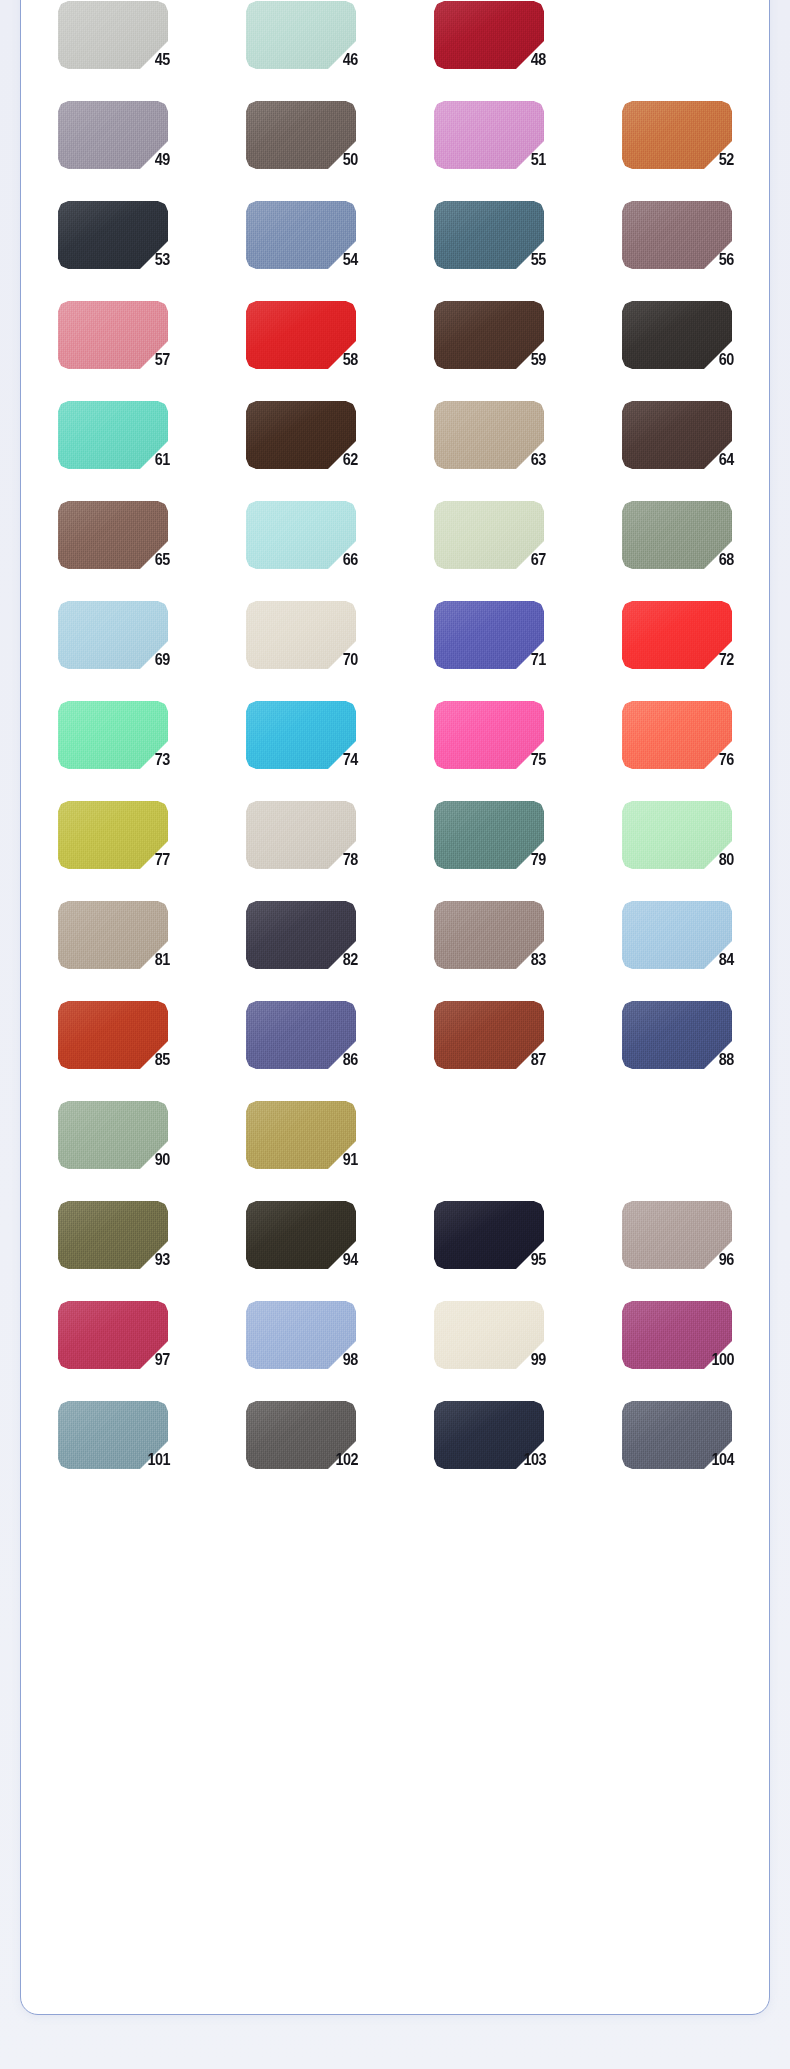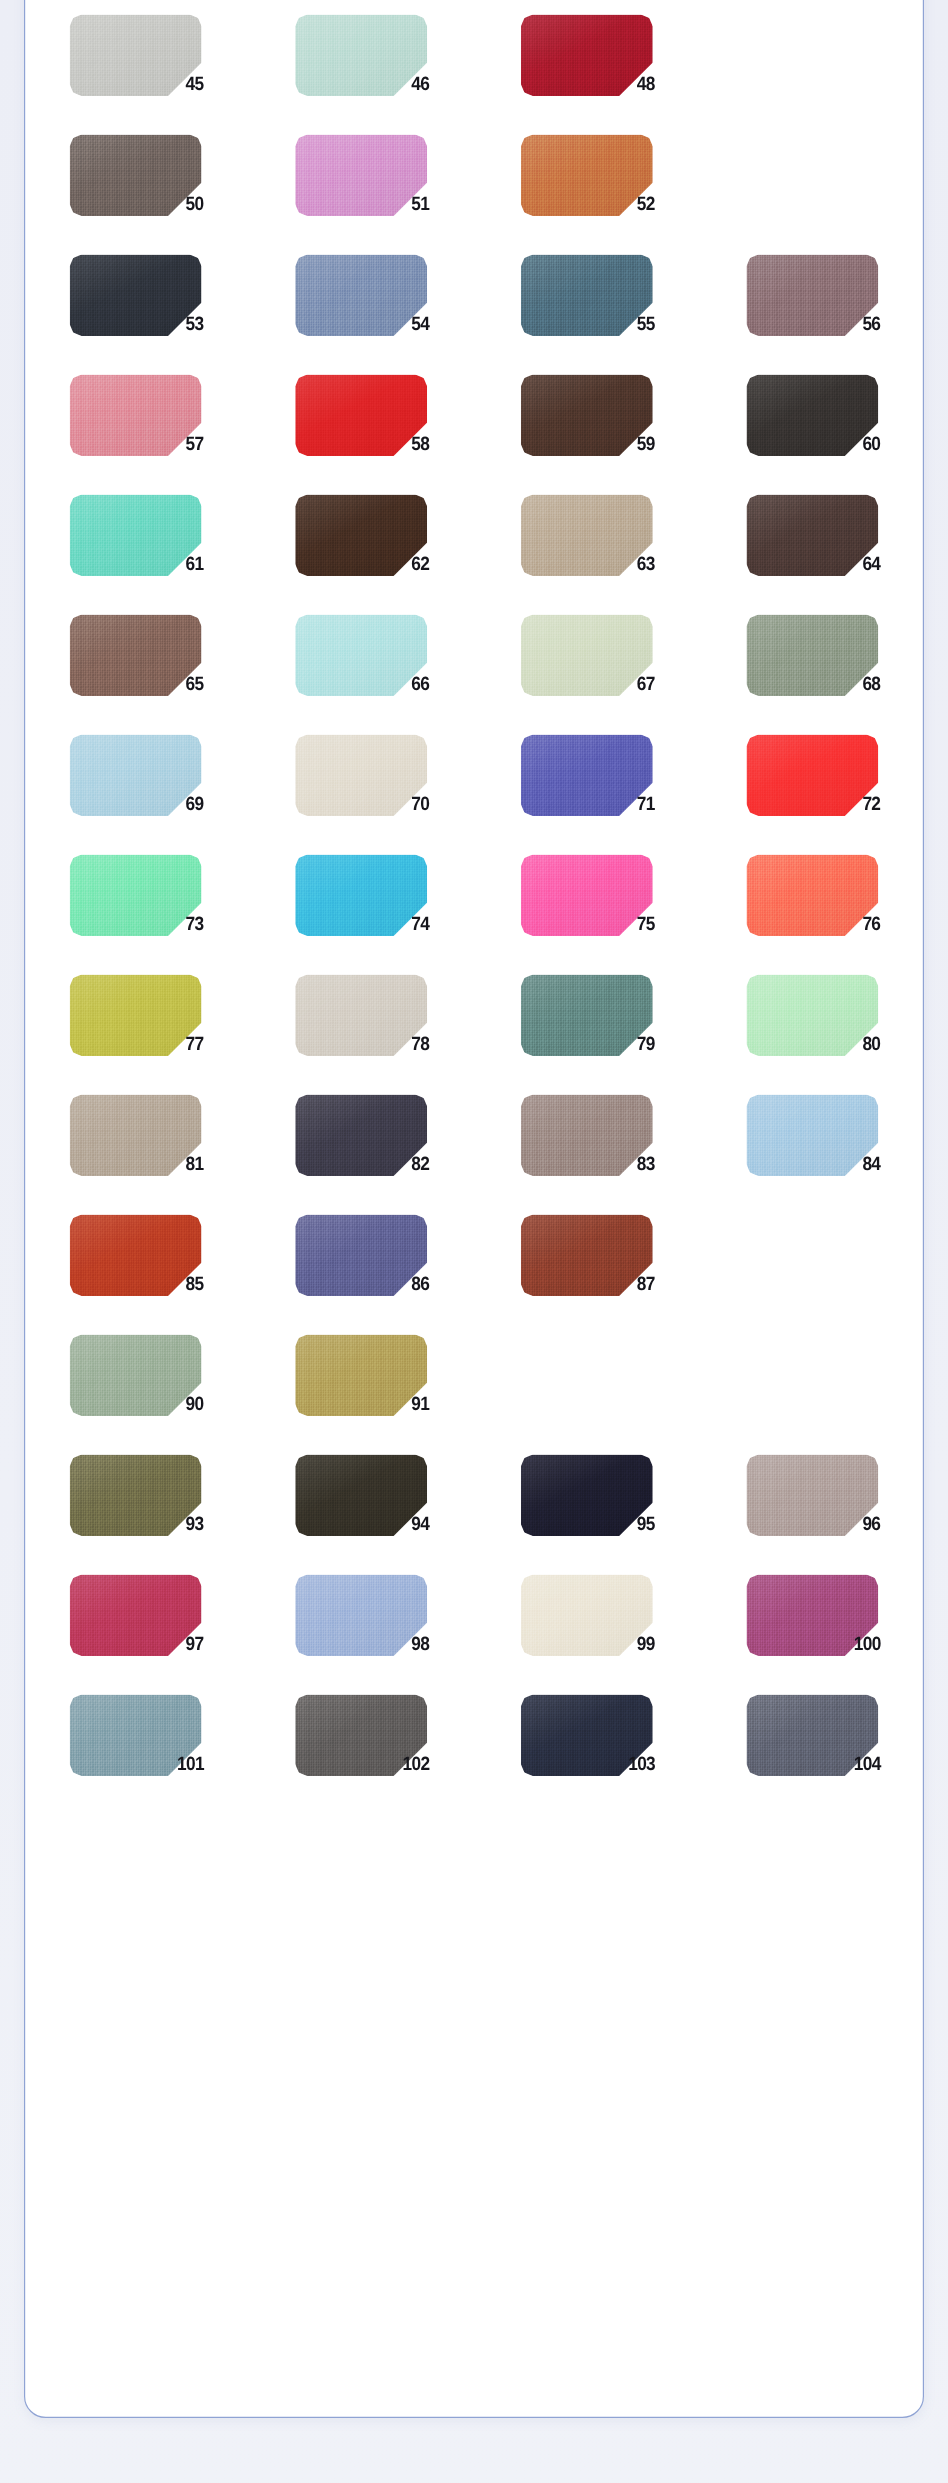--- a/index.html
+++ b/index.html
@@ -27,21 +27,21 @@
     border: 1px solid #8fa3d4;
     border-radius: 18px;
     box-sizing: border-box;
     box-shadow: 0 2px 10px rgba(120,140,190,0.10);
   }
 
   
   #grid {
     position: absolute;
     left: 58px;
-    top: 12px;
+    top: 1px;
     width: 676px;
   }
   .row {
     display: flex;
     height: 100px;
   }
   .cell {
     width: 110px;
     margin-right: 78px;
     position: relative;
@@ -138,20 +138,24 @@
           <div class="swatch" style="background-color: rgb(188, 220, 211);"></div>
           <div class="num">46</div>
         </div>
         <div class="cell">
           <div class="swatch" style="background-color: rgb(168, 21, 40);"></div>
           <div class="num">48</div>
         </div>
       </div>
       <div class="row">
         <div class="cell">
+          <div class="swatch" style="background-color: rgb(156, 150, 165);"></div>
+          <div class="num">49</div>
+        </div>
+        <div class="cell">
           <div class="swatch" style="background-color: rgb(109, 97, 92);"></div>
           <div class="num">50</div>
         </div>
         <div class="cell">
           <div class="swatch" style="background-color: rgb(214, 148, 206);"></div>
           <div class="num">51</div>
         </div>
         <div class="cell">
           <div class="swatch" style="background-color: rgb(201, 113, 63);"></div>
           <div class="num">52</div>
@@ -307,20 +311,24 @@
           <div class="num">85</div>
         </div>
         <div class="cell">
           <div class="swatch" style="background-color: rgb(93, 95, 147);"></div>
           <div class="num">86</div>
         </div>
         <div class="cell">
           <div class="swatch" style="background-color: rgb(140, 60, 42);"></div>
           <div class="num">87</div>
         </div>
+        <div class="cell">
+          <div class="swatch" style="background-color: rgb(68, 80, 128);"></div>
+          <div class="num">88</div>
+        </div>
       </div>
       <div class="row">
         <div class="cell">
           <div class="swatch" style="background-color: rgb(155, 176, 153);"></div>
           <div class="num">90</div>
         </div>
         <div class="cell">
           <div class="swatch" style="background-color: rgb(179, 160, 87);"></div>
           <div class="num">91</div>
         </div>

